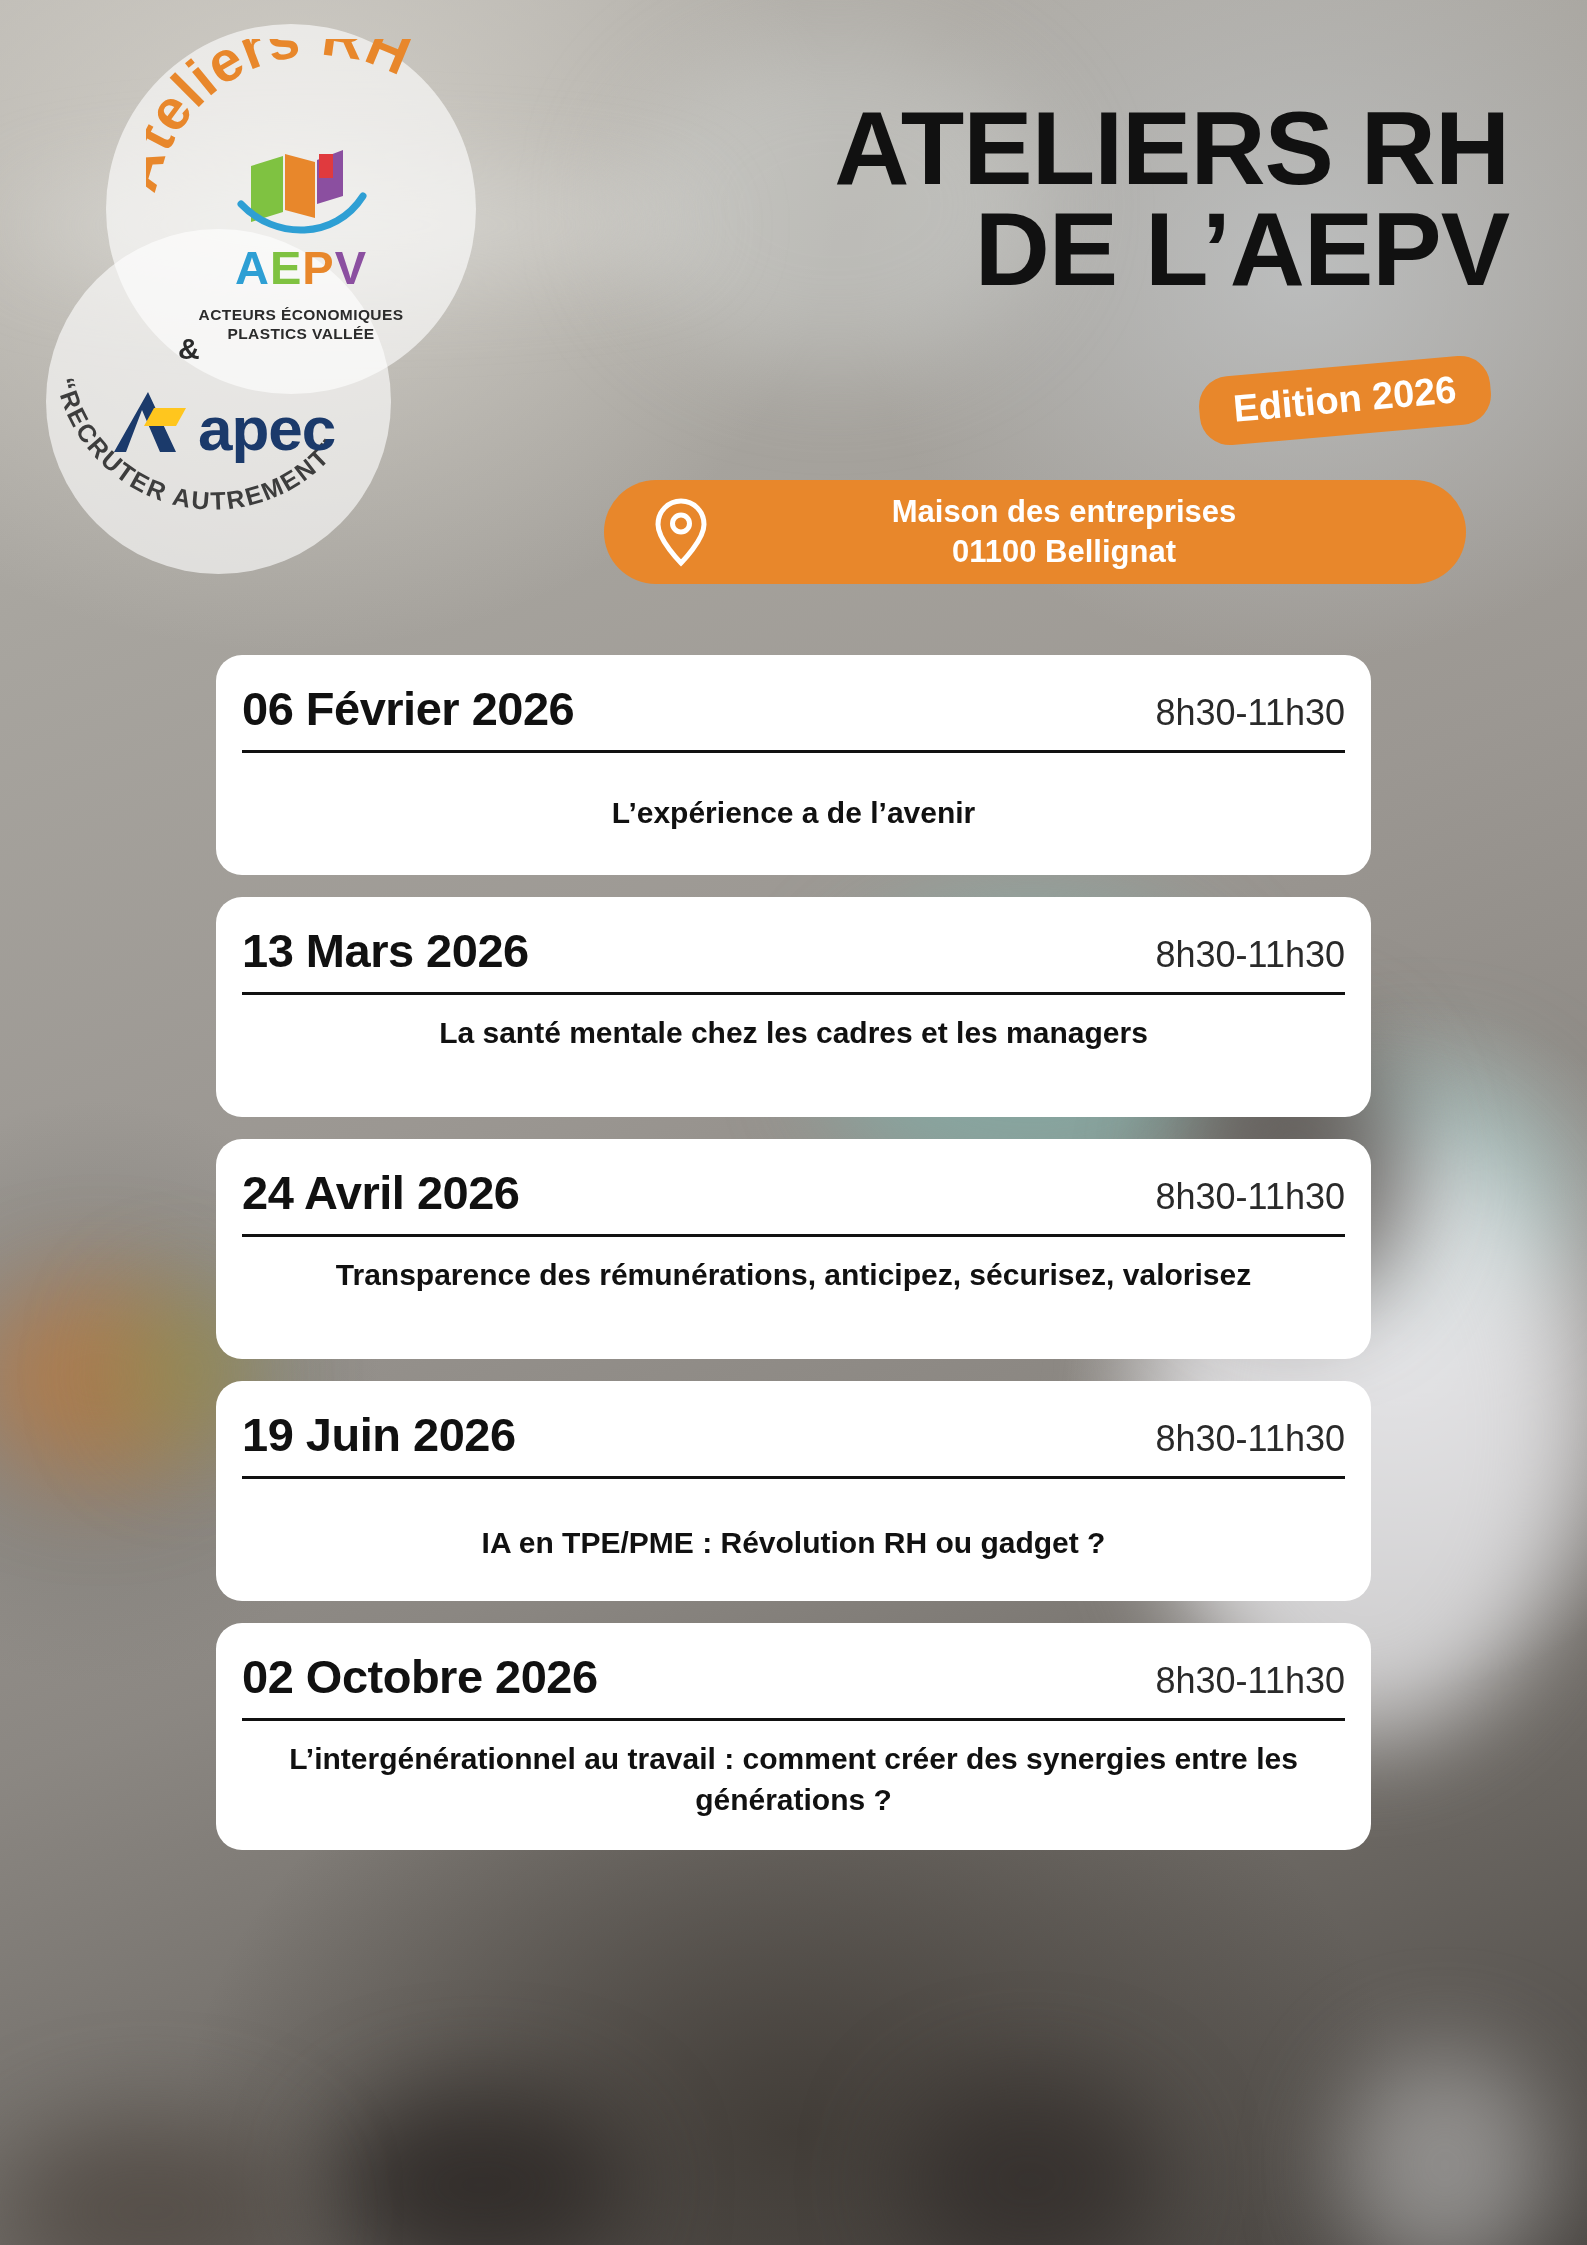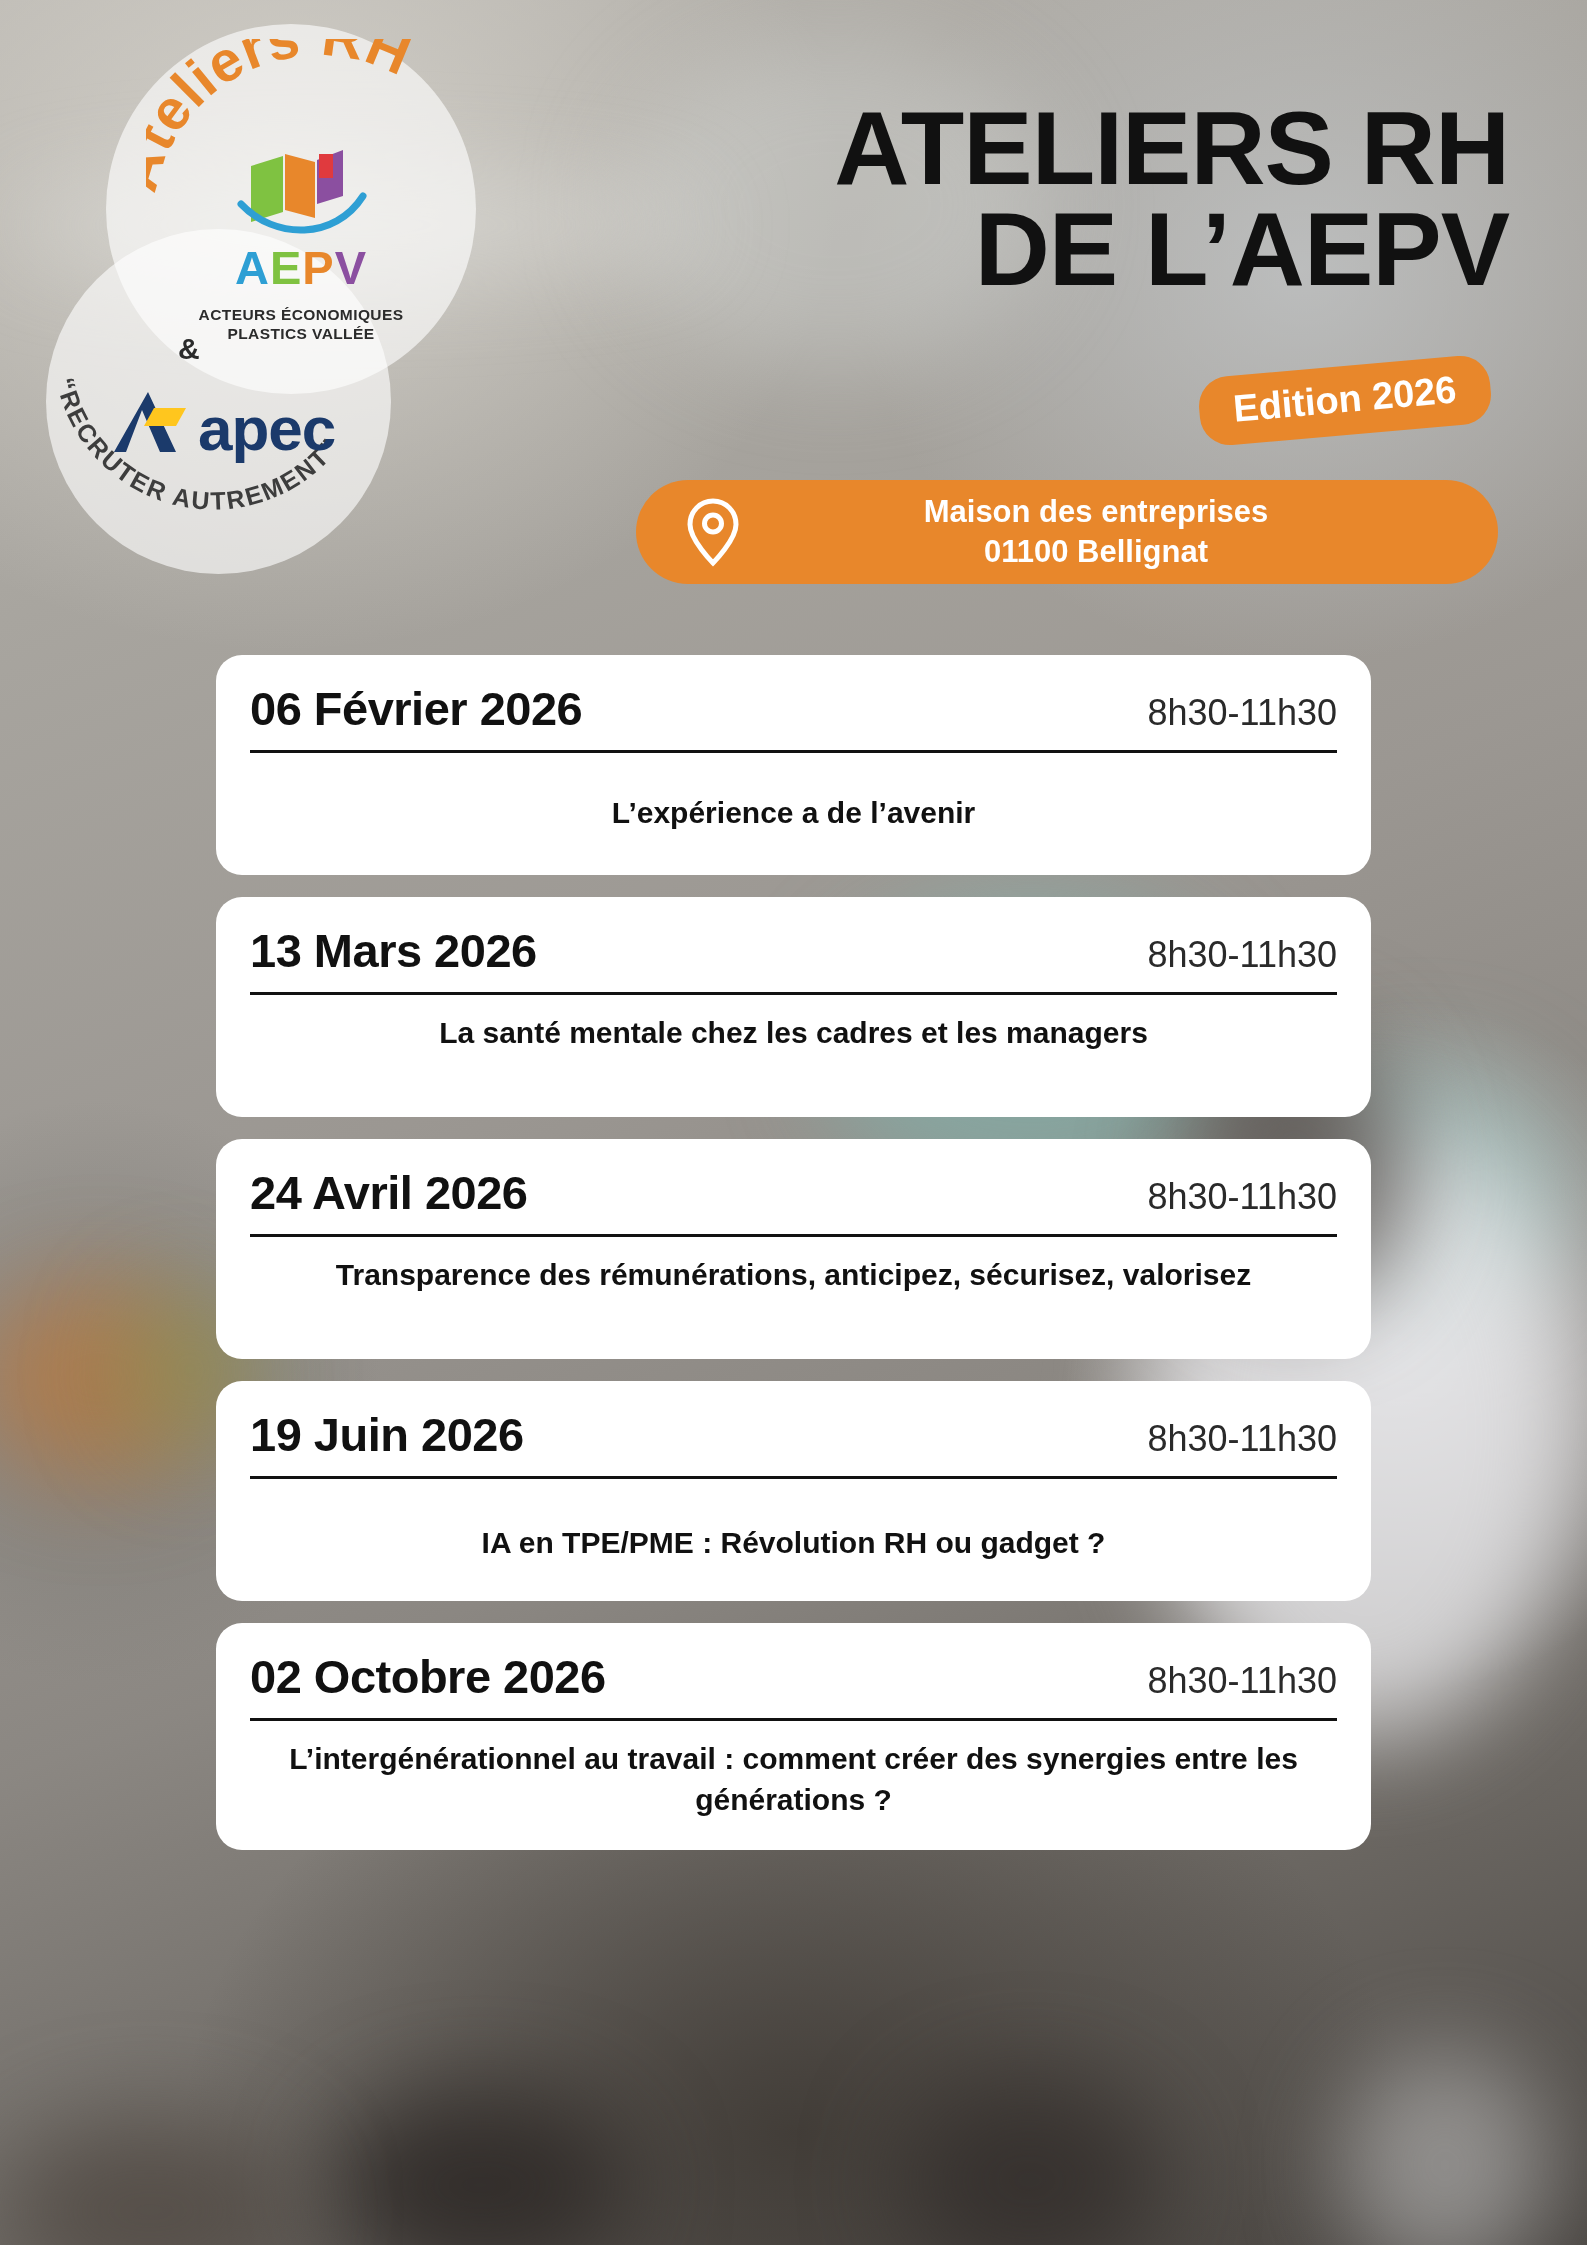--- a/index.html
+++ b/index.html
@@ -171,21 +171,21 @@
     font-size: 38px;
     padding: 12px 34px 14px;
     border-radius: 30px;
     transform: rotate(-5deg);
     white-space: nowrap;
   }
 
   
   .location {
     position: absolute;
-    left: 636px;
+    left: 604px;
     top: 480px;
     width: 862px;
     height: 104px;
     background: #E8872B;
     border-radius: 52px;
     display: flex;
     align-items: center;
     padding: 0 46px;
     gap: 36px;
   }
@@ -204,21 +204,21 @@
   .cards {
     position: absolute;
     left: 216px;
     top: 655px;
     width: 1155px;
   }
   .card {
     background: #ffffff;
     border-radius: 26px;
     margin-bottom: 22px;
-    padding: 26px 34px 30px;
+    padding: 26px 26px 30px;
     position: relative;
   }
   .card-head {
     display: flex;
     align-items: baseline;
     justify-content: space-between;
     padding-bottom: 14px;
   }
   .card-date {
     font-weight: bold;

